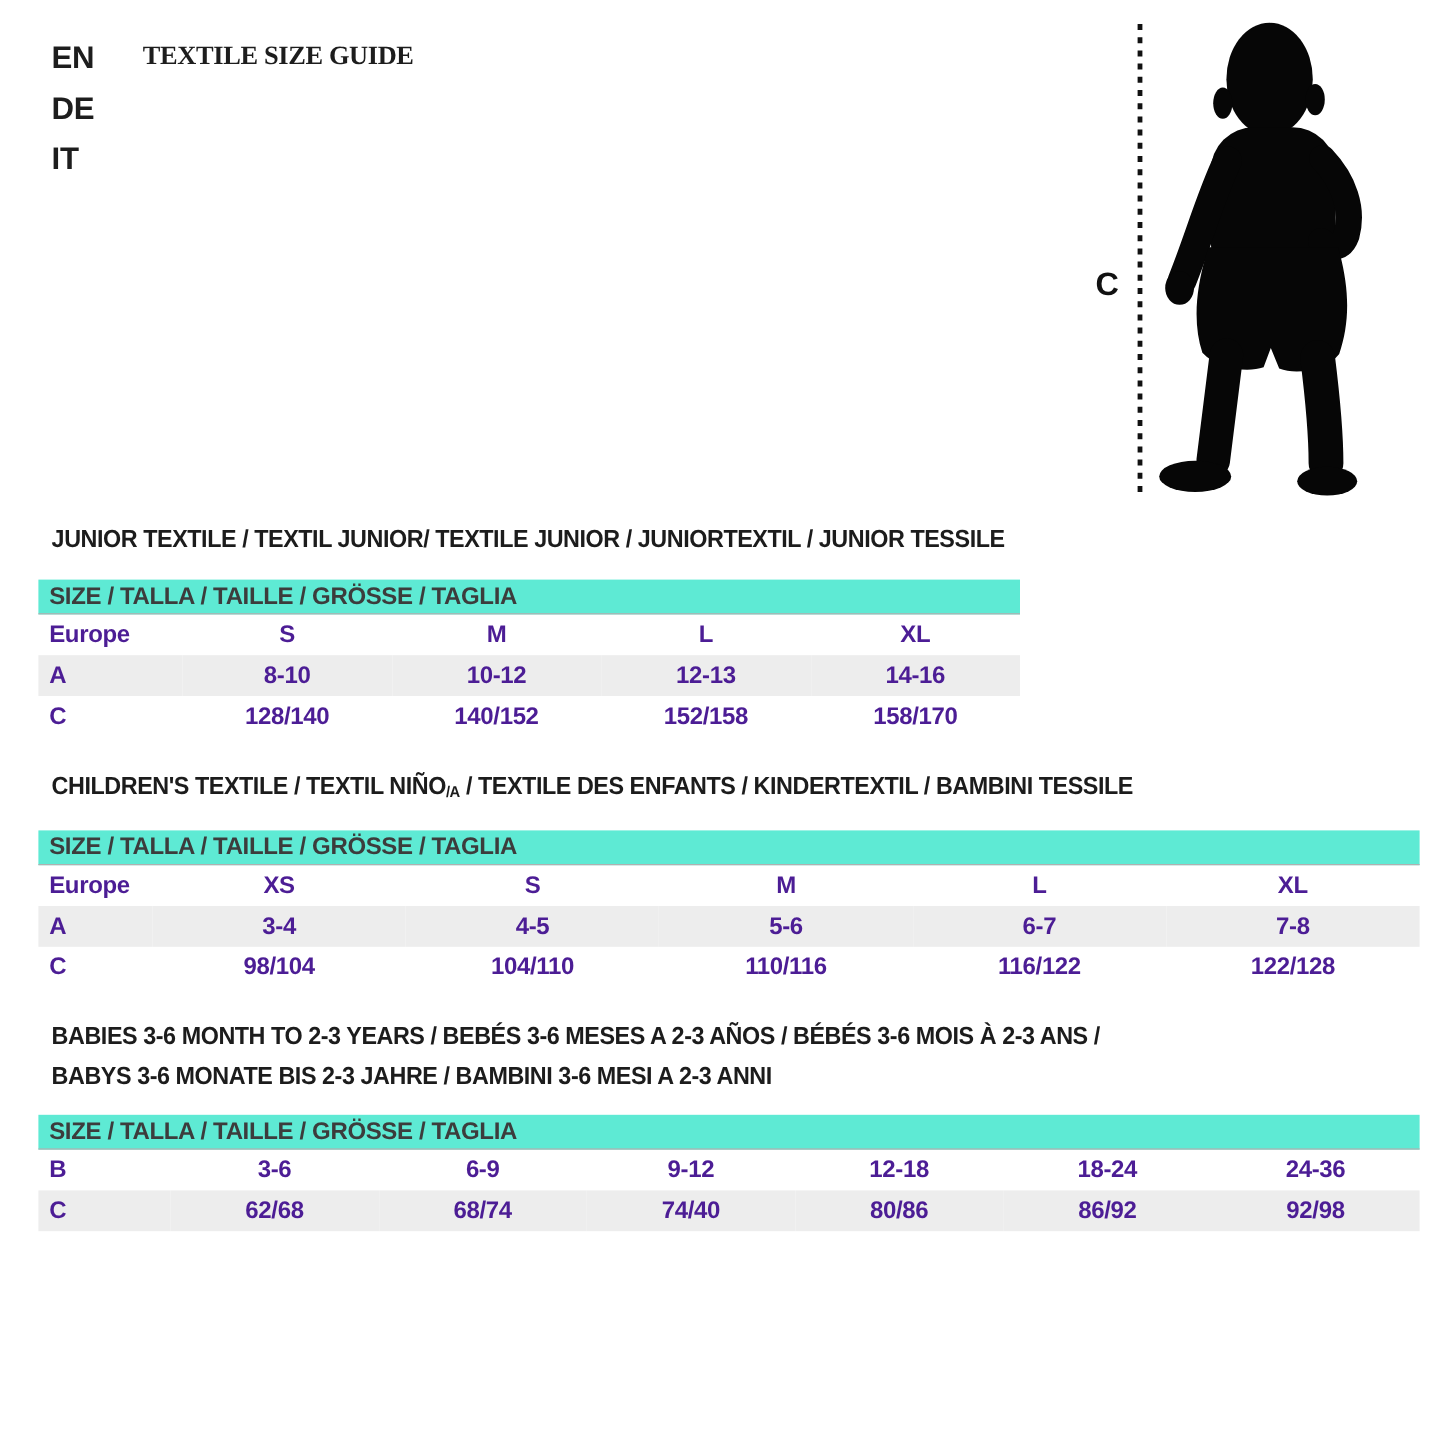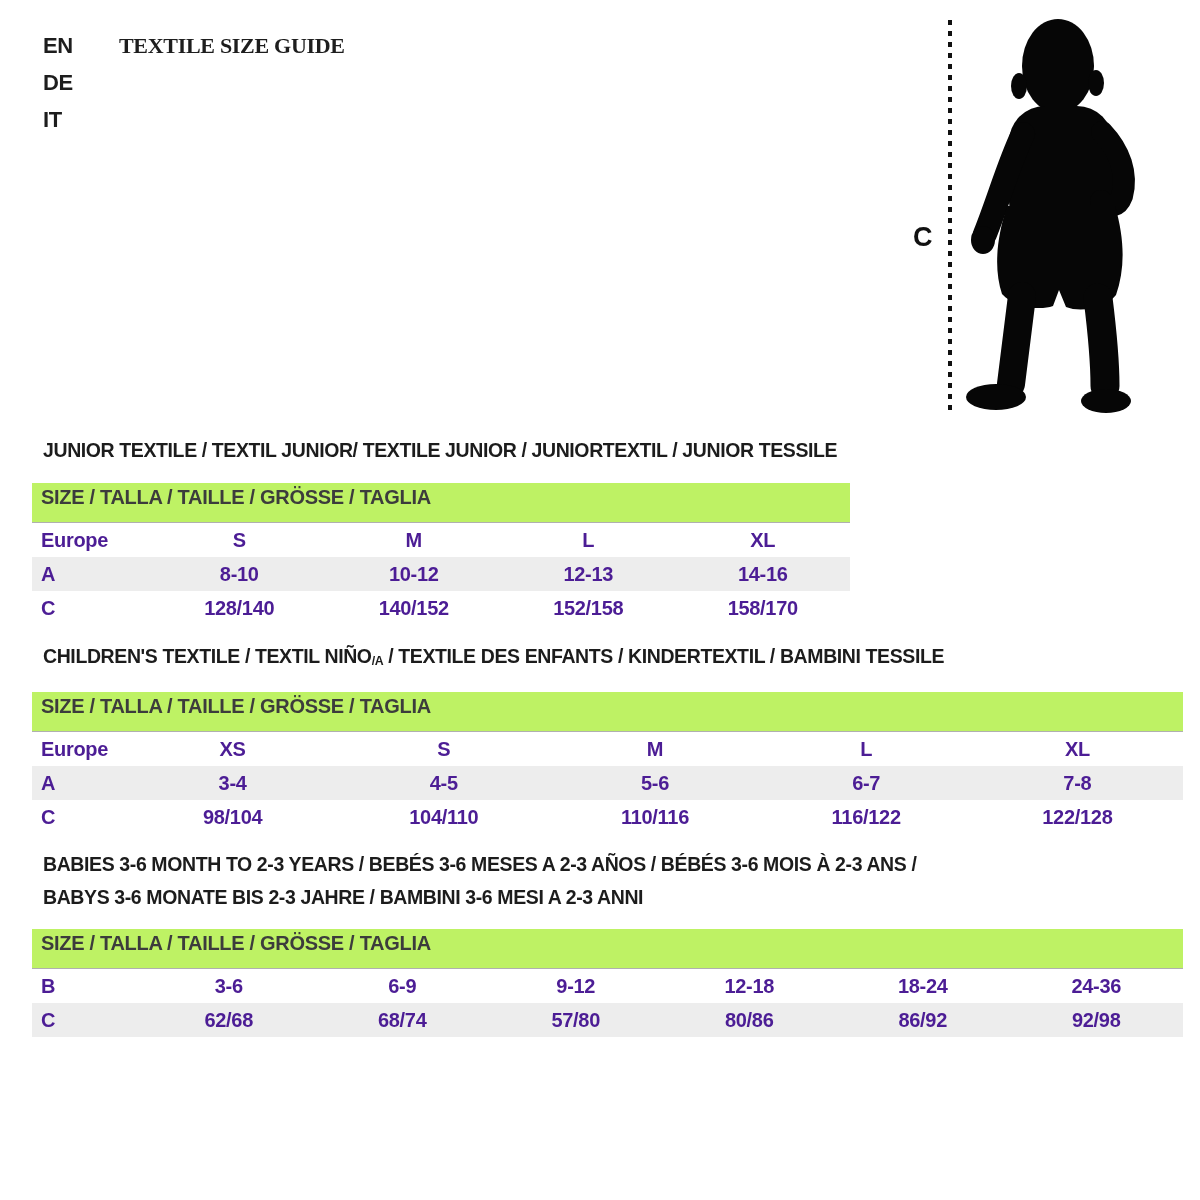--- a/index.html
+++ b/index.html
@@ -11,41 +11,41 @@
     position:relative;
     overflow:hidden;
   }
   .canvas { position:absolute; inset:0; background:#ffffff; }
 
   
   .lang-list { position:absolute; left:43px; top:33px; }
   .lang-row { display:flex; margin-bottom:11px; }
   .lang-code {
     display:inline-block; width:76px;
-    font-weight:bold; font-size:22px; letter-spacing:-0.3px;
+    font-weight:bold; font-size:26px; letter-spacing:-0.3px;
   }
   .lang-label { font-weight:bold; font-size:22px; letter-spacing:-0.3px; white-space:nowrap;font-family:Liberation Serif, serif; }
 
   
   .figure { position:absolute; left:895px; top:8px; width:260px; height:408px; }
 
   
   .heading {
     position:absolute; left:43px;
     font-weight:bold; font-size:20.5px; letter-spacing:-0.4px;
     white-space:nowrap; color:#1c1c1c;
     transform:scaleX(0.95); transform-origin:left center;
     line-height:33px;
   }
   .heading .subscale { font-size:13px; vertical-align:-2px; }
 
   
   .size-table { position:absolute; left:32px; }
   .size-table .bar {
-    height:40px; background:#bef264; color:#3c3c3c;
+    height:29px; background:#5eead4; color:#3c3c3c;
     font-weight:bold; font-size:20px; line-height:29px;
     padding-left:9px; letter-spacing:-0.3px;
     border-bottom:1px solid #b0b0b0;
   }
   table { border-collapse:collapse; width:100%; table-layout:fixed; }
   td {
     height:34px; text-align:center; vertical-align:middle;
     font-weight:bold; font-size:20px; letter-spacing:-0.3px;
     padding:0; color:#4c1d95;
   }
@@ -220,21 +220,21 @@
         <td>6-9</td>
         <td>9-12</td>
         <td>12-18</td>
         <td>18-24</td>
         <td>24-36</td>
       </tr>
       <tr class="shade">
         <td class="lbl">C</td>
         <td>62/68</td>
         <td>68/74</td>
-        <td>57/80</td>
+        <td>74/40</td>
         <td>80/86</td>
         <td>86/92</td>
         <td>92/98</td>
       </tr>
     </tbody>
       </table>
   </div>
 
 
 </div>

